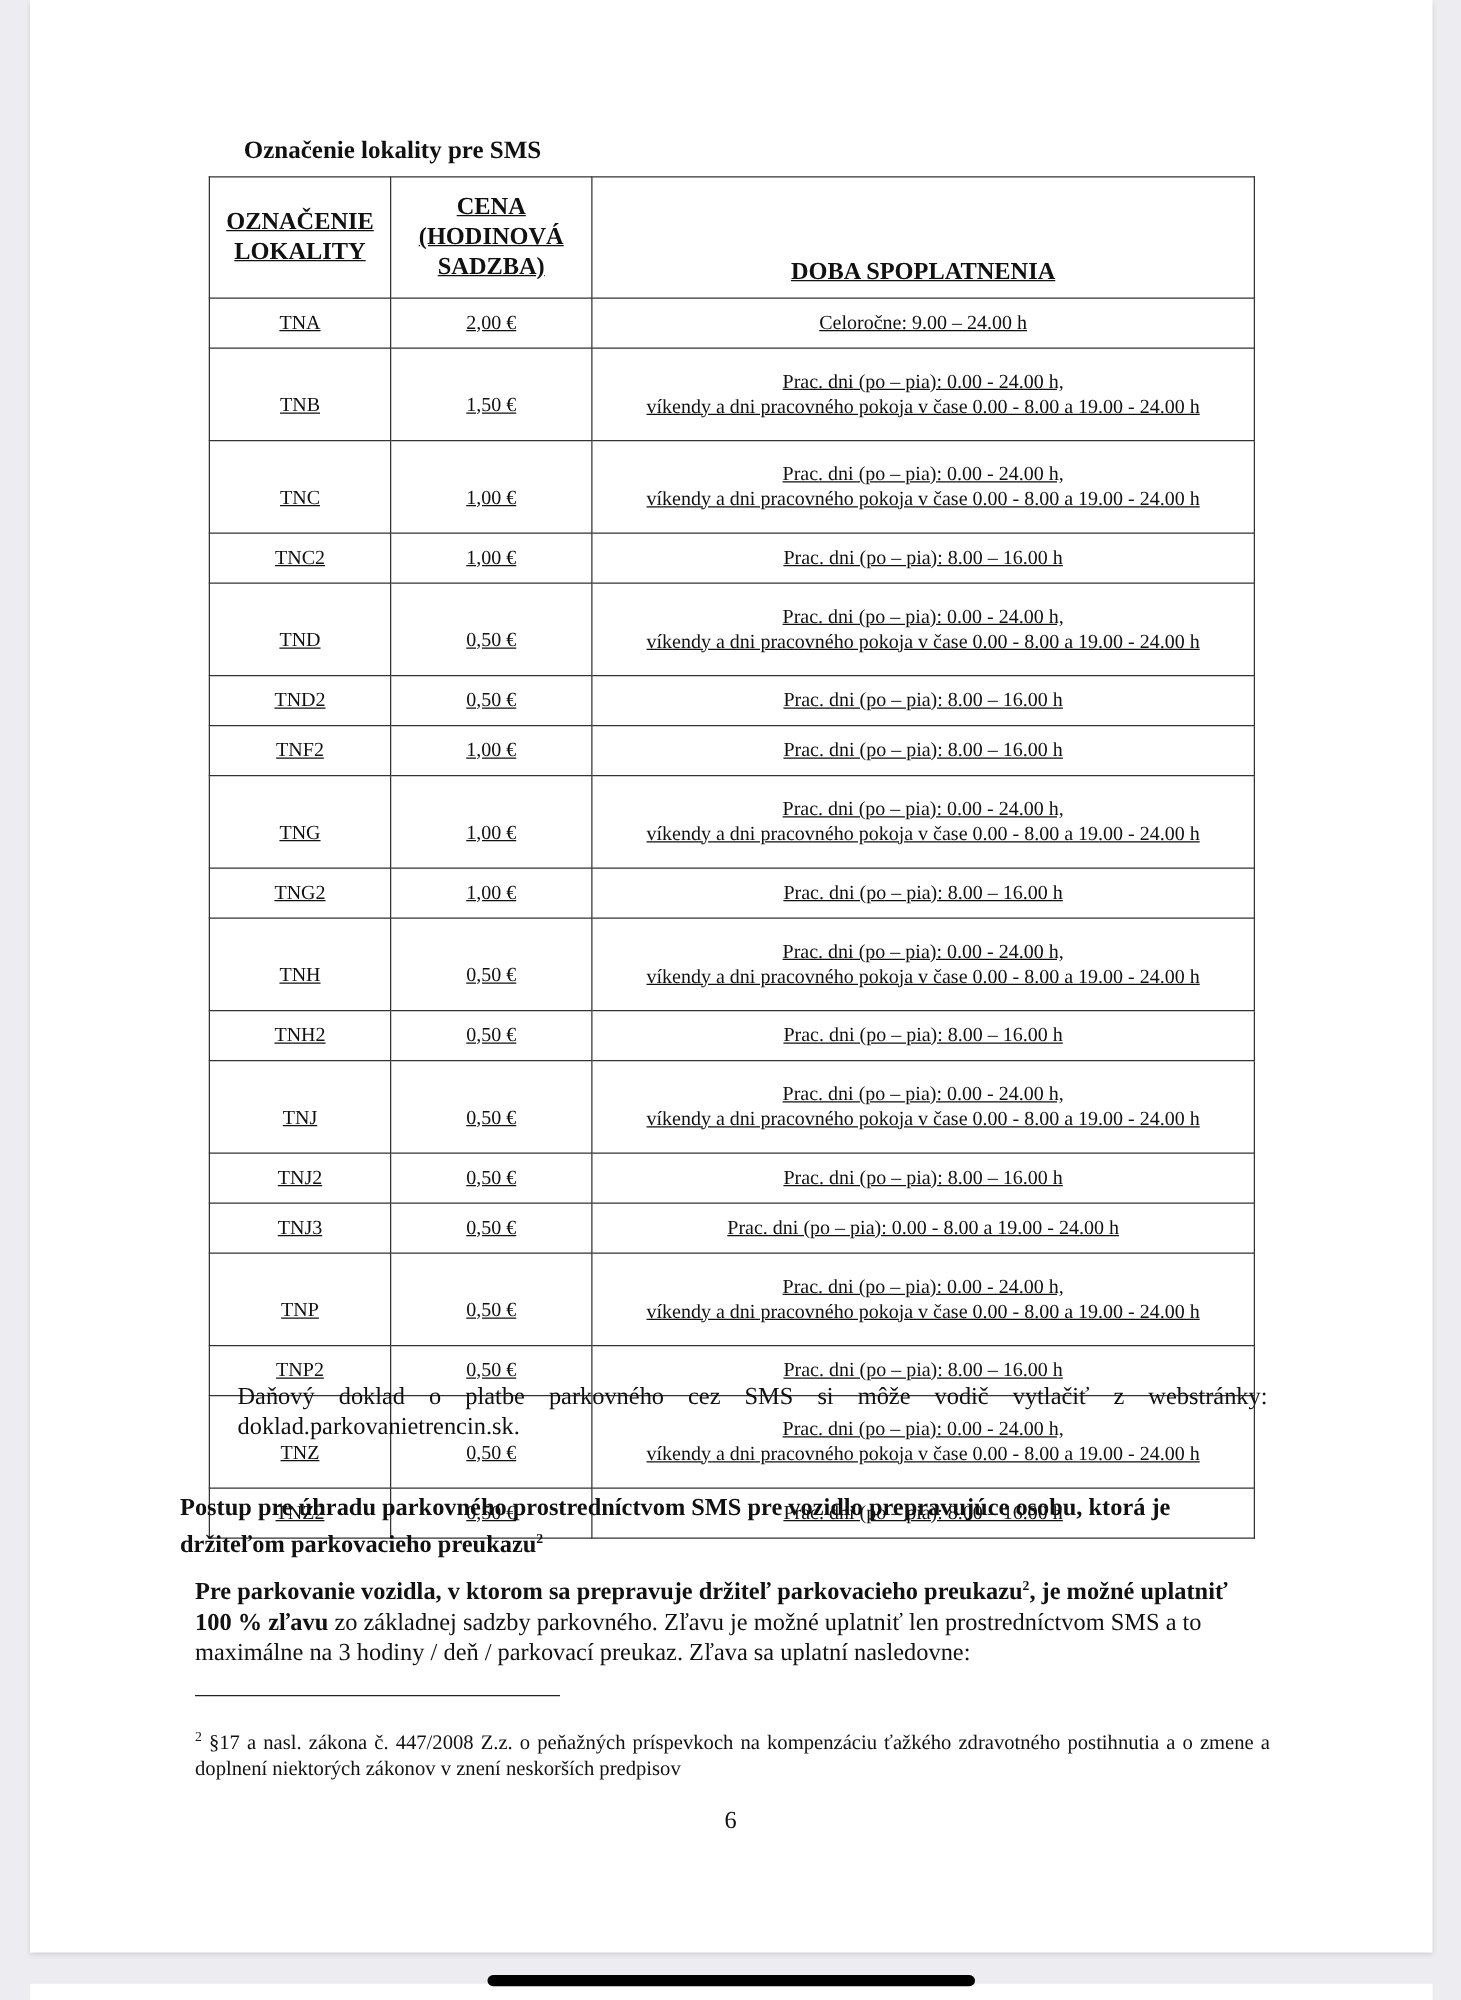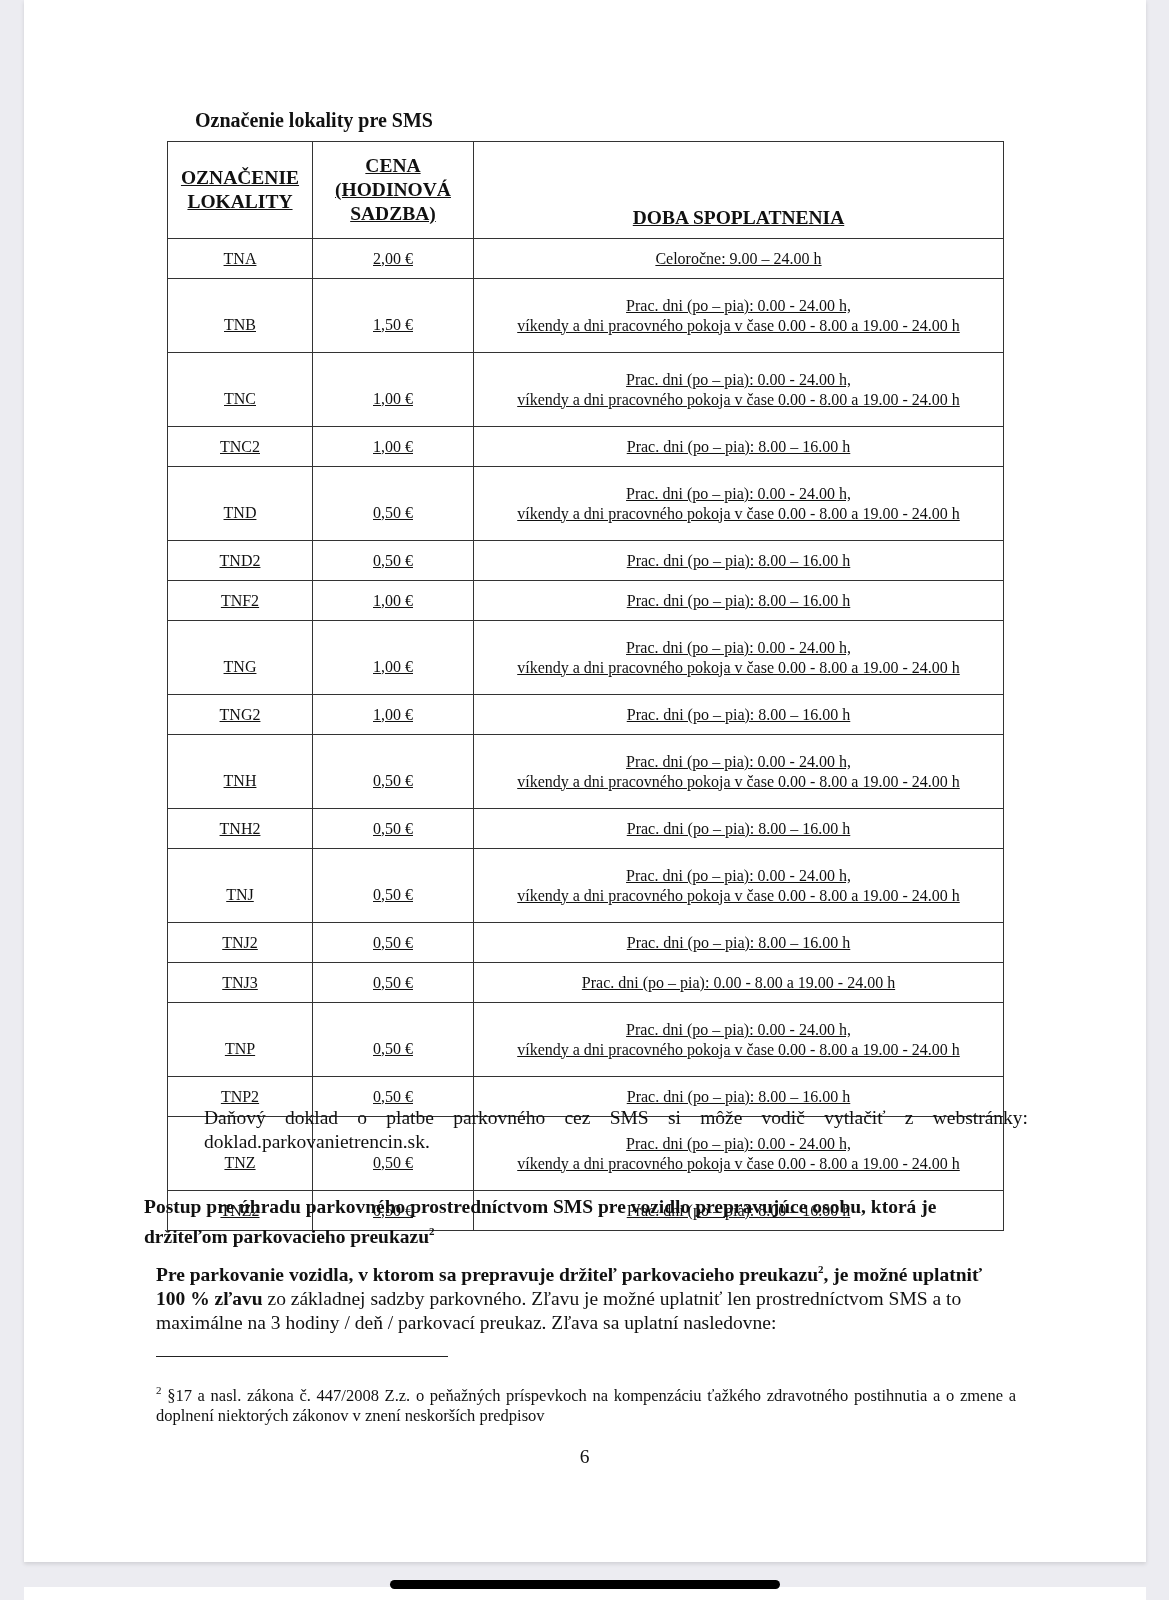--- a/index.html
+++ b/index.html
@@ -10,21 +10,21 @@
   .section-title { position:absolute; left:195px; top:97px; font-size:20px; font-weight:bold;margin-top:12px; }
   table.tarif { position:absolute; left:167px; top:141px; border-collapse:collapse; width:837px;text-decoration:underline; }
   table.tarif td, table.tarif th { border:1.3px solid #333; text-align:center; padding:0; font-size:16px; }
   table.tarif th { font-weight:bold; height:88px; font-size:19.5px; line-height:24px; }
   table.tarif th.col3 { vertical-align:bottom; padding-bottom:8px; }
   .c1 { width:144px; } .c2 { width:160px;margin-left:40px; }
   td.small { font-size:15.5px; line-height:19.5px; }
   tr.single td { height:39px; }
   tr.double td { height:55px; }
   tr.double td.code, tr.double td.price { padding-top:18px; }
-  .note { position:absolute; left:204px; top:1106px; width:824px; font-size:19.5px; line-height:24px; text-align:justify; }
+  .note { position:absolute; left:190px; top:1106px; width:824px; font-size:19.5px; line-height:24px; text-align:justify; }
   .heading2 { position:absolute; left:144px; top:1195px; width:860px; font-size:19.5px; font-weight:bold; line-height:24px; }
   .para { position:absolute; left:156px; top:1257px; width:860px; font-size:19.5px; line-height:24px; }
   sup { font-size:11px; }
   .rule { position:absolute; left:156px; top:1356px; width:292px; border-top:1px solid #222; }
   .footnote { position:absolute; left:156px; top:1380px; width:860px; font-size:16.5px; line-height:20px; text-align:justify; }
   .pagenum { position:absolute; left:0; width:1169px; top:1446px; text-align:center; font-size:19.5px; }
 </style>
 </head>
 <body>
 

